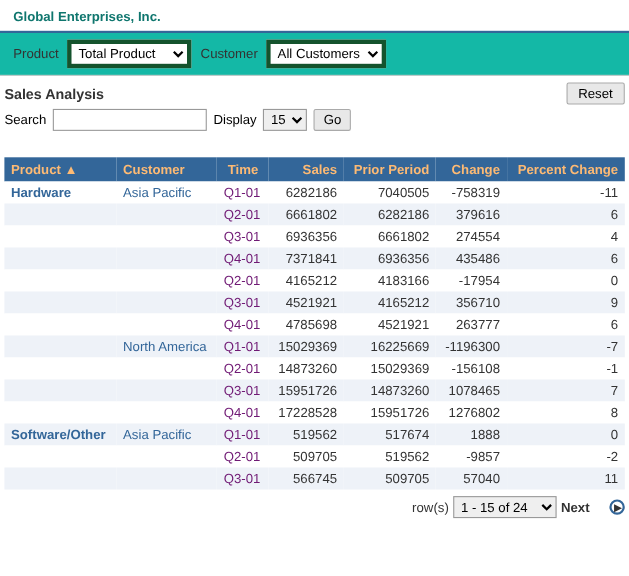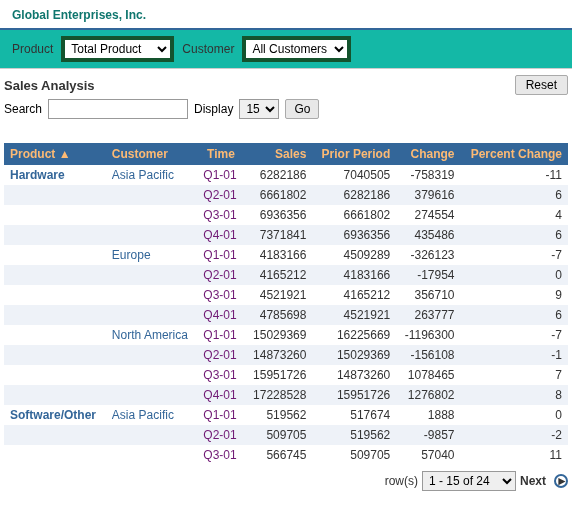--- a/index.html
+++ b/index.html
@@ -137,21 +137,21 @@
       font-size: 12px;
       padding: 1px 2px;
       border: 1px solid #999;
     }
     #next-btn {
       font-size: 12px;
       color: #336699;
       cursor: pointer;
       display: flex;
       align-items: center;
-      gap: 8px;
+      gap: 18px;
       text-decoration: none;
       font-weight: bold;
     }
     .arrow-right {
       display: inline-block;
       width: 14px;
       height: 14px;
       border: 2px solid #336699;
       border-radius: 50%;
       line-height: 10px;
@@ -232,29 +232,20 @@
           <td></td>
           <td></td>
           <td>Q4-01</td>
           <td>7371841</td>
           <td>6936356</td>
           <td>435486</td>
           <td>6</td>
         </tr>
         <tr>
           <td></td>
-          <td>Europe</td>
-          <td>Q1-01</td>
-          <td>4183166</td>
-          <td>4509289</td>
-          <td>-326123</td>
-          <td>-7</td>
-        </tr>
-        <tr>
-          <td></td>
           <td></td>
           <td>Q2-01</td>
           <td>4165212</td>
           <td>4183166</td>
           <td>-17954</td>
           <td>0</td>
         </tr>
         <tr>
           <td></td>
           <td></td>

